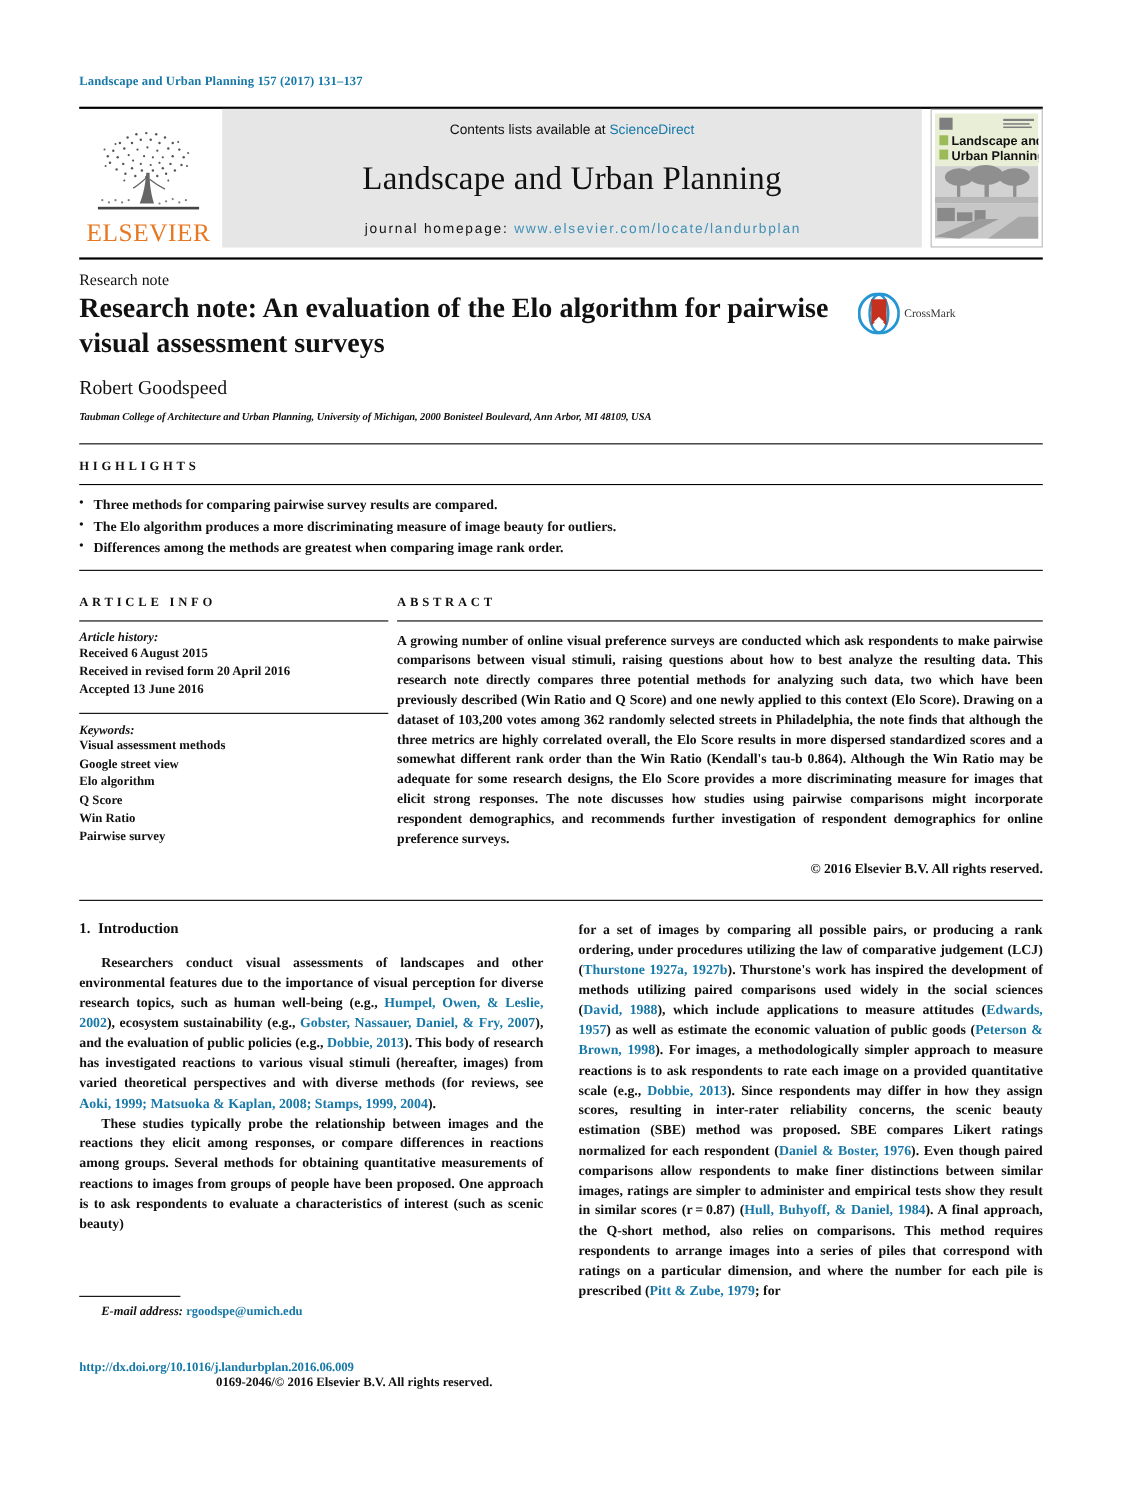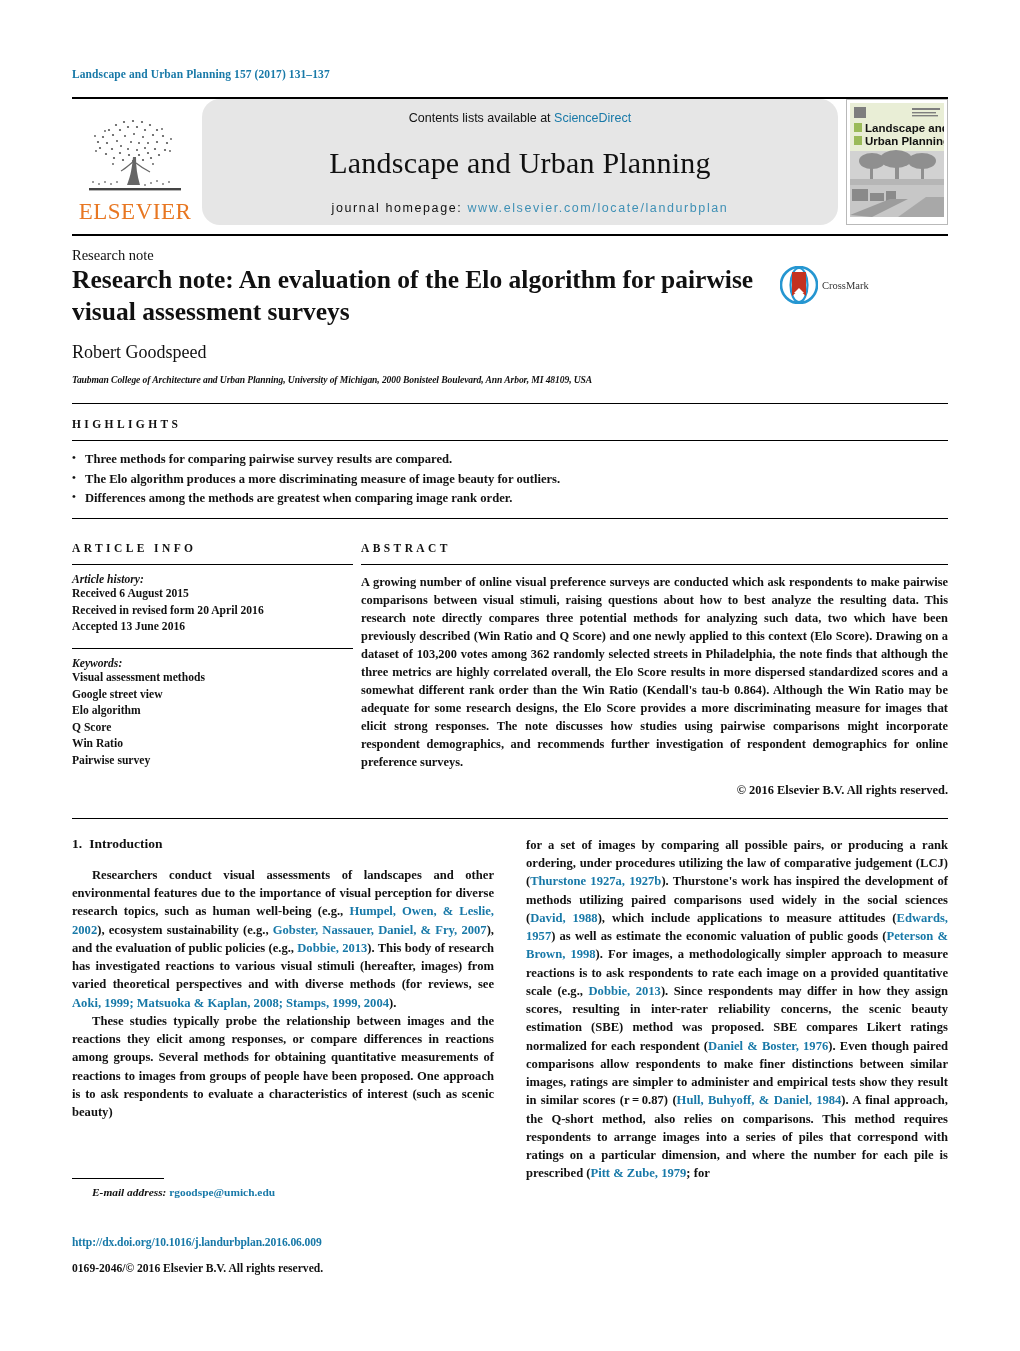--- a/index.html
+++ b/index.html
@@ -64,21 +64,20 @@
   .masthead-center {
     flex: 1 1 auto;
     background: #e6e6e6;
     display: flex;
     flex-direction: column;
     justify-content: space-between;
     align-items: center;
     padding: 12px 0 10px 0;
     box-sizing: border-box;
     margin-left: 4px;
-    border-radius: 18px;
   }
   .contents-line {
     font-family: "Liberation Sans", sans-serif;
     font-size: 12.5px;
     color: #111;
   }
   .contents-line .sd { color: #1879a8; }
   .journal-title {
     font-family: "Liberation Serif", serif;
     font-size: 30px;
@@ -289,21 +288,22 @@
   .doi-line {
     font-size: 11.6px;
     font-weight: bold;
     color: #1879a8;
     letter-spacing: -0.1px;
   }
   .issn-line {
     font-size: 11.6px;
     font-weight: bold;
     color: #111;
-    margin-top: 13px;
+    margin-top: 1px;
+    text-align: center;
   }
 </style>
 </head>
 <body>
 
 <div class="page">
   <div class="content">
 
     <div class="running-head">Landscape and Urban Planning 157 (2017) 131–137</div>
 

